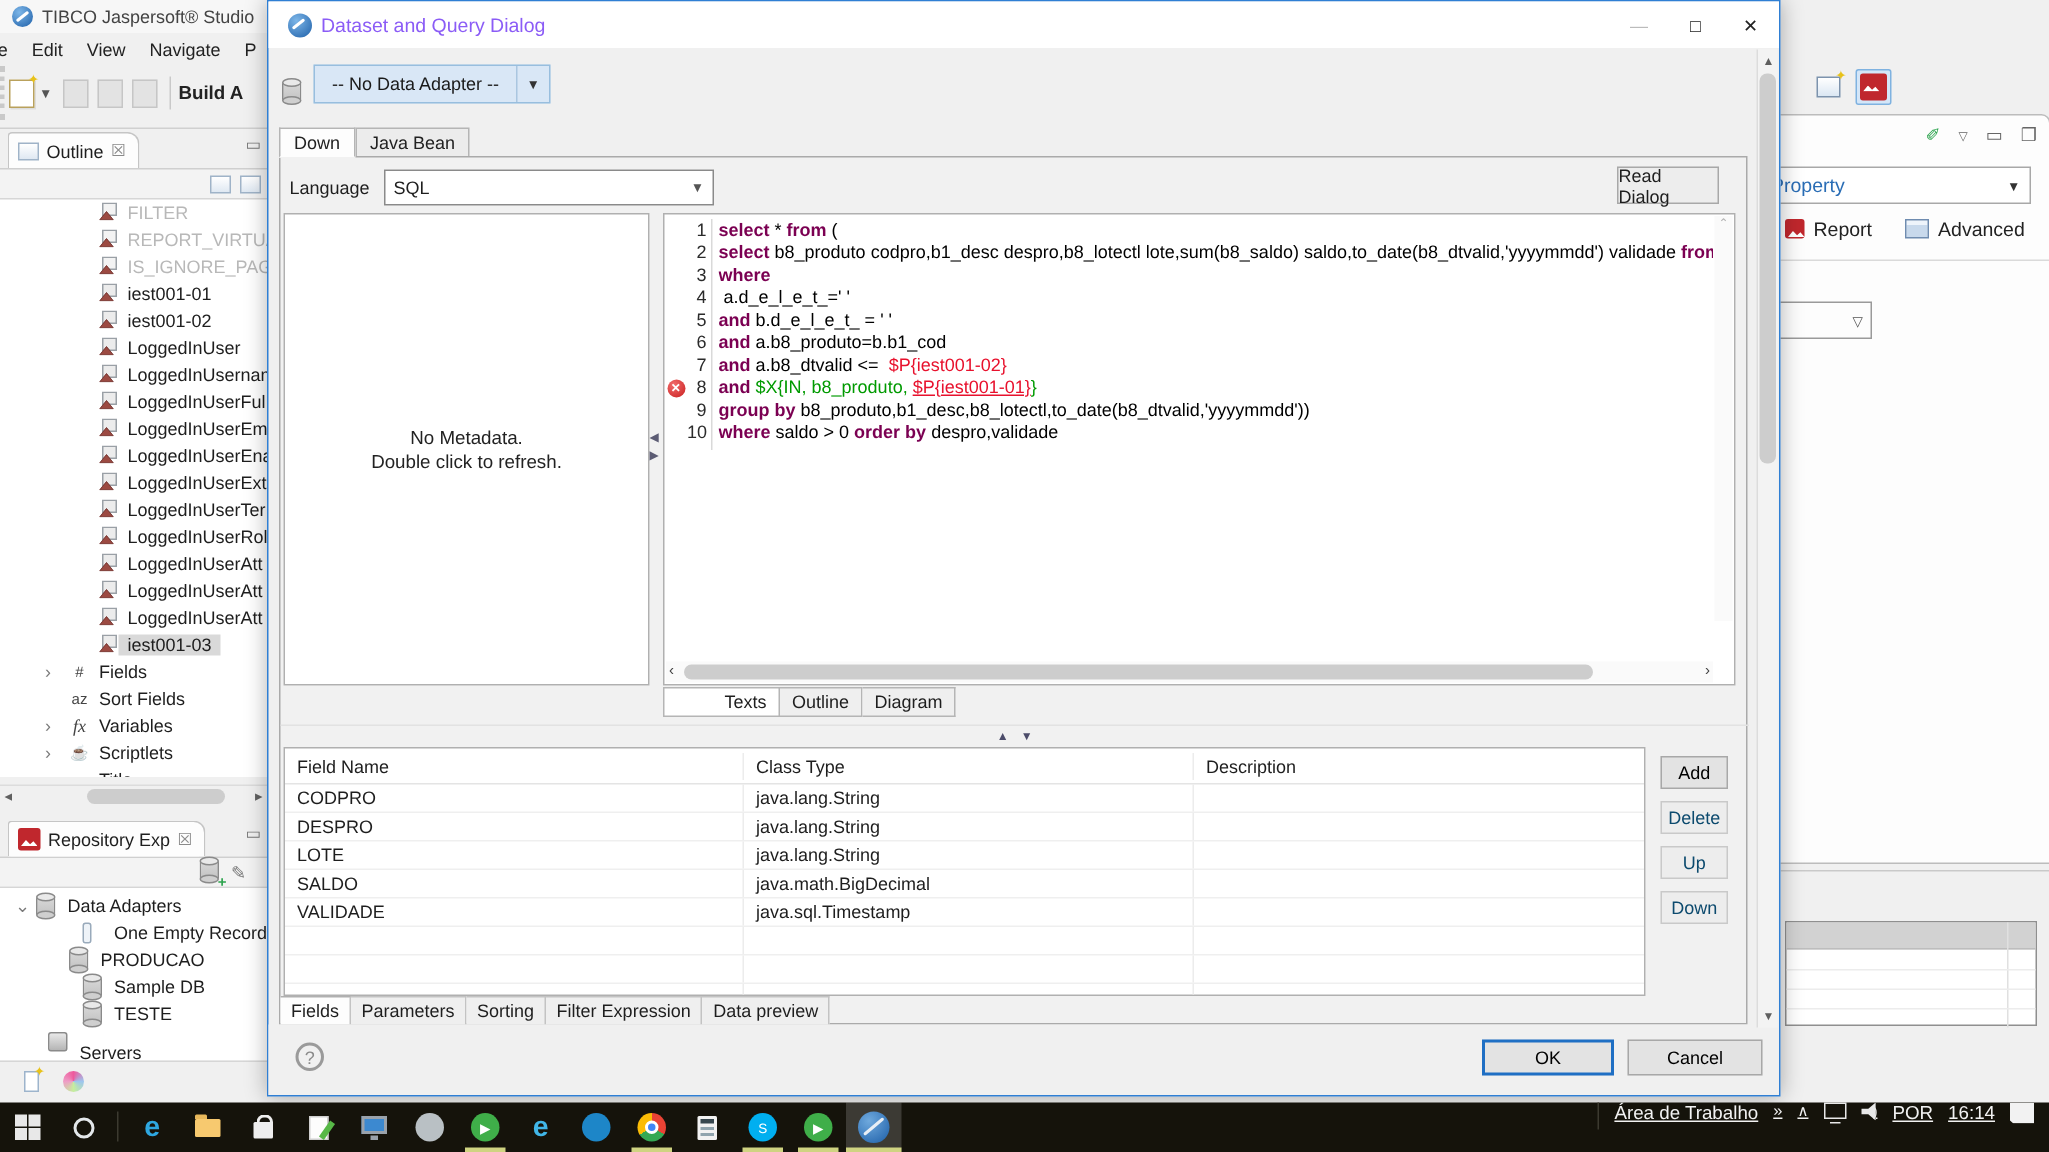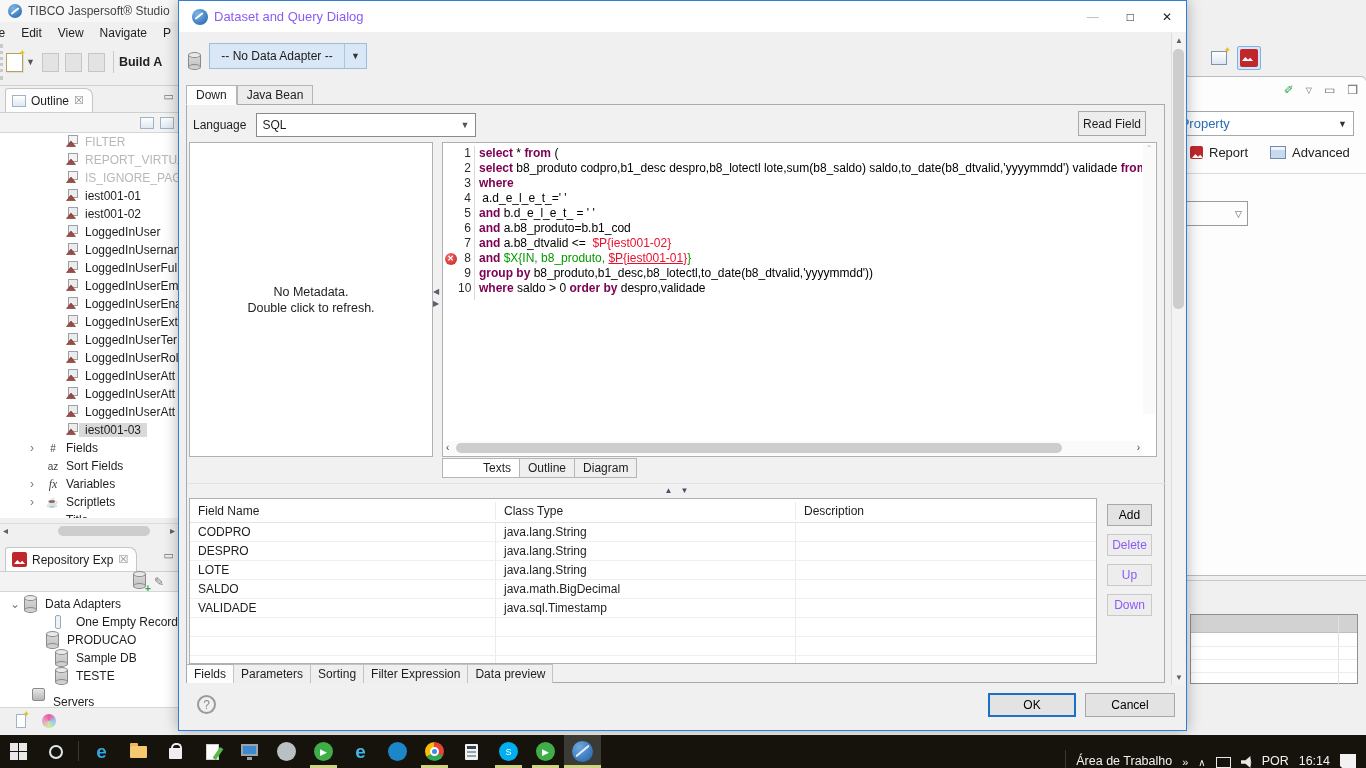--- a/index.html
+++ b/index.html
@@ -129,21 +129,21 @@
 #center-splitter{position:absolute;left:0;top:378px;width:979px;height:13px;display:flex;align-items:center;justify-content:center;gap:8px;color:#4c4c6a;font-size:8px;border-top:1px solid #e2e2e2;}
 #fields-table{position:absolute;left:2px;top:393px;width:908px;height:166px;background:#fff;border:1px solid #b0b0b0;overflow:hidden;}
 .ftr{display:flex;height:19px;border-bottom:1px solid #efefef;}
 .ftr.hdr{height:24px;align-items:center;border-bottom:1px solid #e4e4e4;}
 .ftd{padding:2px 8px;overflow:hidden;white-space:nowrap;}
 .ftd.c0{width:306px;border-right:1px solid #ececec;}
 .ftd.c1{width:300px;border-right:1px solid #ececec;}
 .ftd.c2{flex:1;}
 #field-buttons{position:absolute;left:920px;top:399px;display:flex;flex-direction:column;gap:8px;}
 .fbtn{width:45px;height:22px;background:#e3e3e3;border:1px solid #a8a8a8;font-size:12px;color:#000;font-family:"Liberation Sans",sans-serif;}
-.fbtn.disabled{background:#ededed;border-color:#c9c9c9;color:#8b5cf6;}
+.fbtn.disabled{background:#ededed;border-color:#c9c9c9;color:#0c4a6e;}
 #bottom-tabs{position:absolute;left:0;top:559px;display:flex;height:19px;align-items:flex-end;}
 .bt-tab{padding:2px 7px;border-right:1px solid #c3c3c3;border-top:1px solid #c3c3c3;background:#efefef;height:19px;}
 .bt-tab.active{background:#fdfdfd;border-top:1px solid #b0b0b0;font-weight:normal;}
 #dlg-footer{position:absolute;left:0;top:682px;width:1007px;height:47px;background:#f0f0f0;}
 #help-btn{position:absolute;left:18px;top:12px;width:19px;height:19px;border:2px solid #9a9a9a;border-radius:50%;color:#8a8a8a;font-size:12px;display:flex;align-items:center;justify-content:center;}
 #ok-btn{position:absolute;left:809px;top:10px;width:88px;height:24px;background:#e3e3e3;border:2px solid #1f6fc4;font-size:12px;font-family:"Liberation Sans",sans-serif;}
 #cancel-btn{position:absolute;left:906px;top:10px;width:90px;height:24px;background:#e3e3e3;border:1px solid #a8a8a8;font-size:12px;font-family:"Liberation Sans",sans-serif;}
 #dlg-vscroll{position:absolute;right:1px;top:32px;width:14px;height:652px;background:#f3f3f3;border-left:1px solid #dcdcdc;}
 #dlg-vscroll .up,#dlg-vscroll .dn{position:absolute;left:0;width:14px;text-align:center;color:#5f5f5f;font-size:8px;}
 #dlg-vscroll .up{top:3px;}
@@ -170,21 +170,21 @@
 .monitor-ico{width:17px;height:12px;background:#3c89d0;border:2px solid #9aa2ab;position:relative;margin-bottom:4px;}
 .monitor-ico::after{content:'';position:absolute;left:4px;bottom:-6px;width:5px;height:3px;background:#9aa2ab;}
 .circle-ico{width:19px;height:19px;border-radius:50%;display:flex;align-items:center;justify-content:center;color:#fff;font-size:9px;}
 .chrome-ico{width:19px;height:19px;border-radius:50%;background:conic-gradient(#ea4335 0 33%,#34a853 0 66%,#fbbc05 0 100%);display:flex;align-items:center;justify-content:center;}
 .chrome-c{width:9px;height:9px;border-radius:50%;background:#4286f5;border:2px solid #fff;}
 .calc-ico{width:13px;height:16px;background:#f2f2f2;border-radius:1px;position:relative;}
 .calc-ico::before{content:'';position:absolute;left:2px;top:2px;right:2px;height:3px;background:#37474f;}
 .calc-ico::after{content:'';position:absolute;left:2px;top:7px;right:2px;bottom:2px;background:repeating-linear-gradient(#90a4ae 0 2px,transparent 2px 4px);}
 .orb-ico{width:21px;height:21px;border-radius:50%;background:radial-gradient(circle at 35% 30%,#6fa9dd,#1c5ea8);position:relative;}
 .orb-ico::after{content:'';position:absolute;left:2px;top:9px;width:17px;height:2px;background:#e8eef5;transform:rotate(-40deg);border-radius:2px;}
-#tray{position:absolute;right:0;top:735px;height:33px;display:flex;align-items:flex-end;gap:10px;color:#f2f2f2;z-index:31;padding-right:10px;}
+#tray{position:absolute;right:0;top:735px;height:33px;display:flex;align-items:flex-start;gap:10px;color:#f2f2f2;z-index:31;padding-right:10px;text-decoration:underline;}
 #tray .sep{width:1px;height:18px;background:#3c3a30;}
 .tray-ico{display:flex;align-items:center;}
 .net-ico{width:15px;height:11px;border:1px solid #e8e8e8;position:relative;}
 .net-ico::after{content:'';position:absolute;left:3px;bottom:-4px;width:7px;height:1px;background:#e8e8e8;}
 .spk-ico{width:14px;height:12px;background:#e8e8e8;clip-path:polygon(0 35%,35% 35%,70% 0,70% 100%,35% 65%,0 65%);}
 .spk-waves{color:#e8e8e8;font-size:9px;margin-left:-6px;}
 .notif-ico{width:16px;height:14px;background:#f2f2f2;clip-path:polygon(0 0,100% 0,100% 100%,28% 100%,14% 100%,0 86%);}
 .chev{font-size:11px;color:#f2f2f2;}
 </style>
 </head>
@@ -504,21 +504,21 @@
       </div>
 
     <div id="dlg-content">
       <div id="lang-row">
         <span>Language</span>
         <div id="lang-combo">
           <span class="txt">SQL</span>
           <span class="caret">▼</span>
         </div>
       </div>
-      <div id="read-fields">Read Field</div>
+      <div id="read-fields">Read Dialog</div>
 
       <div id="meta-panel">
         <span>No Metadata.</span>
         <span>Double click to refresh.</span>
       </div>
       <div id="split-arrows">
         <span>◀</span>
         <span>▶</span>
       </div>
 

